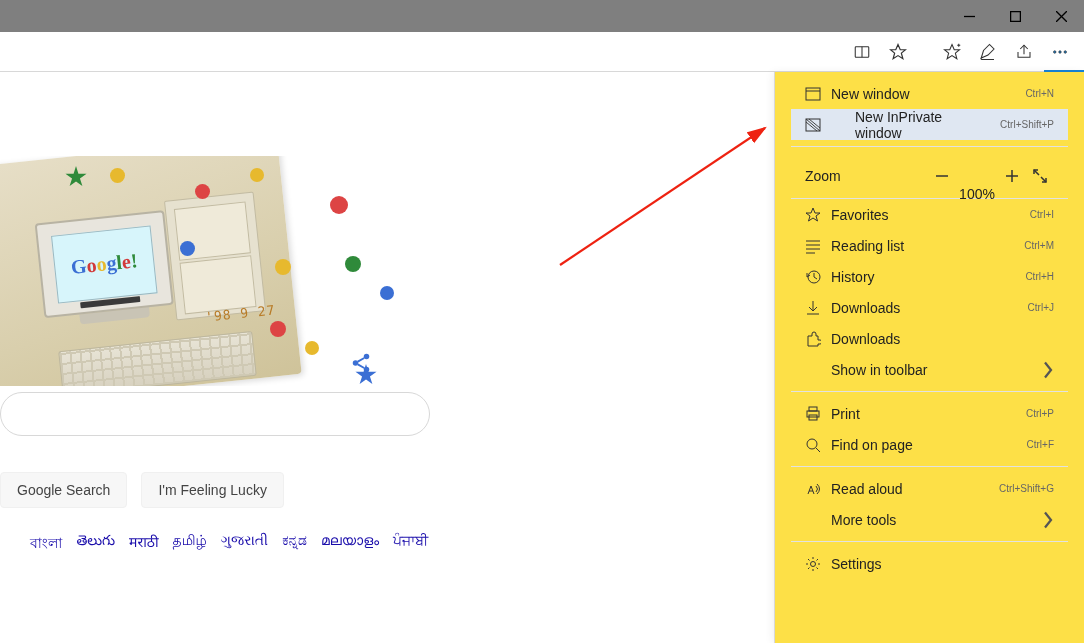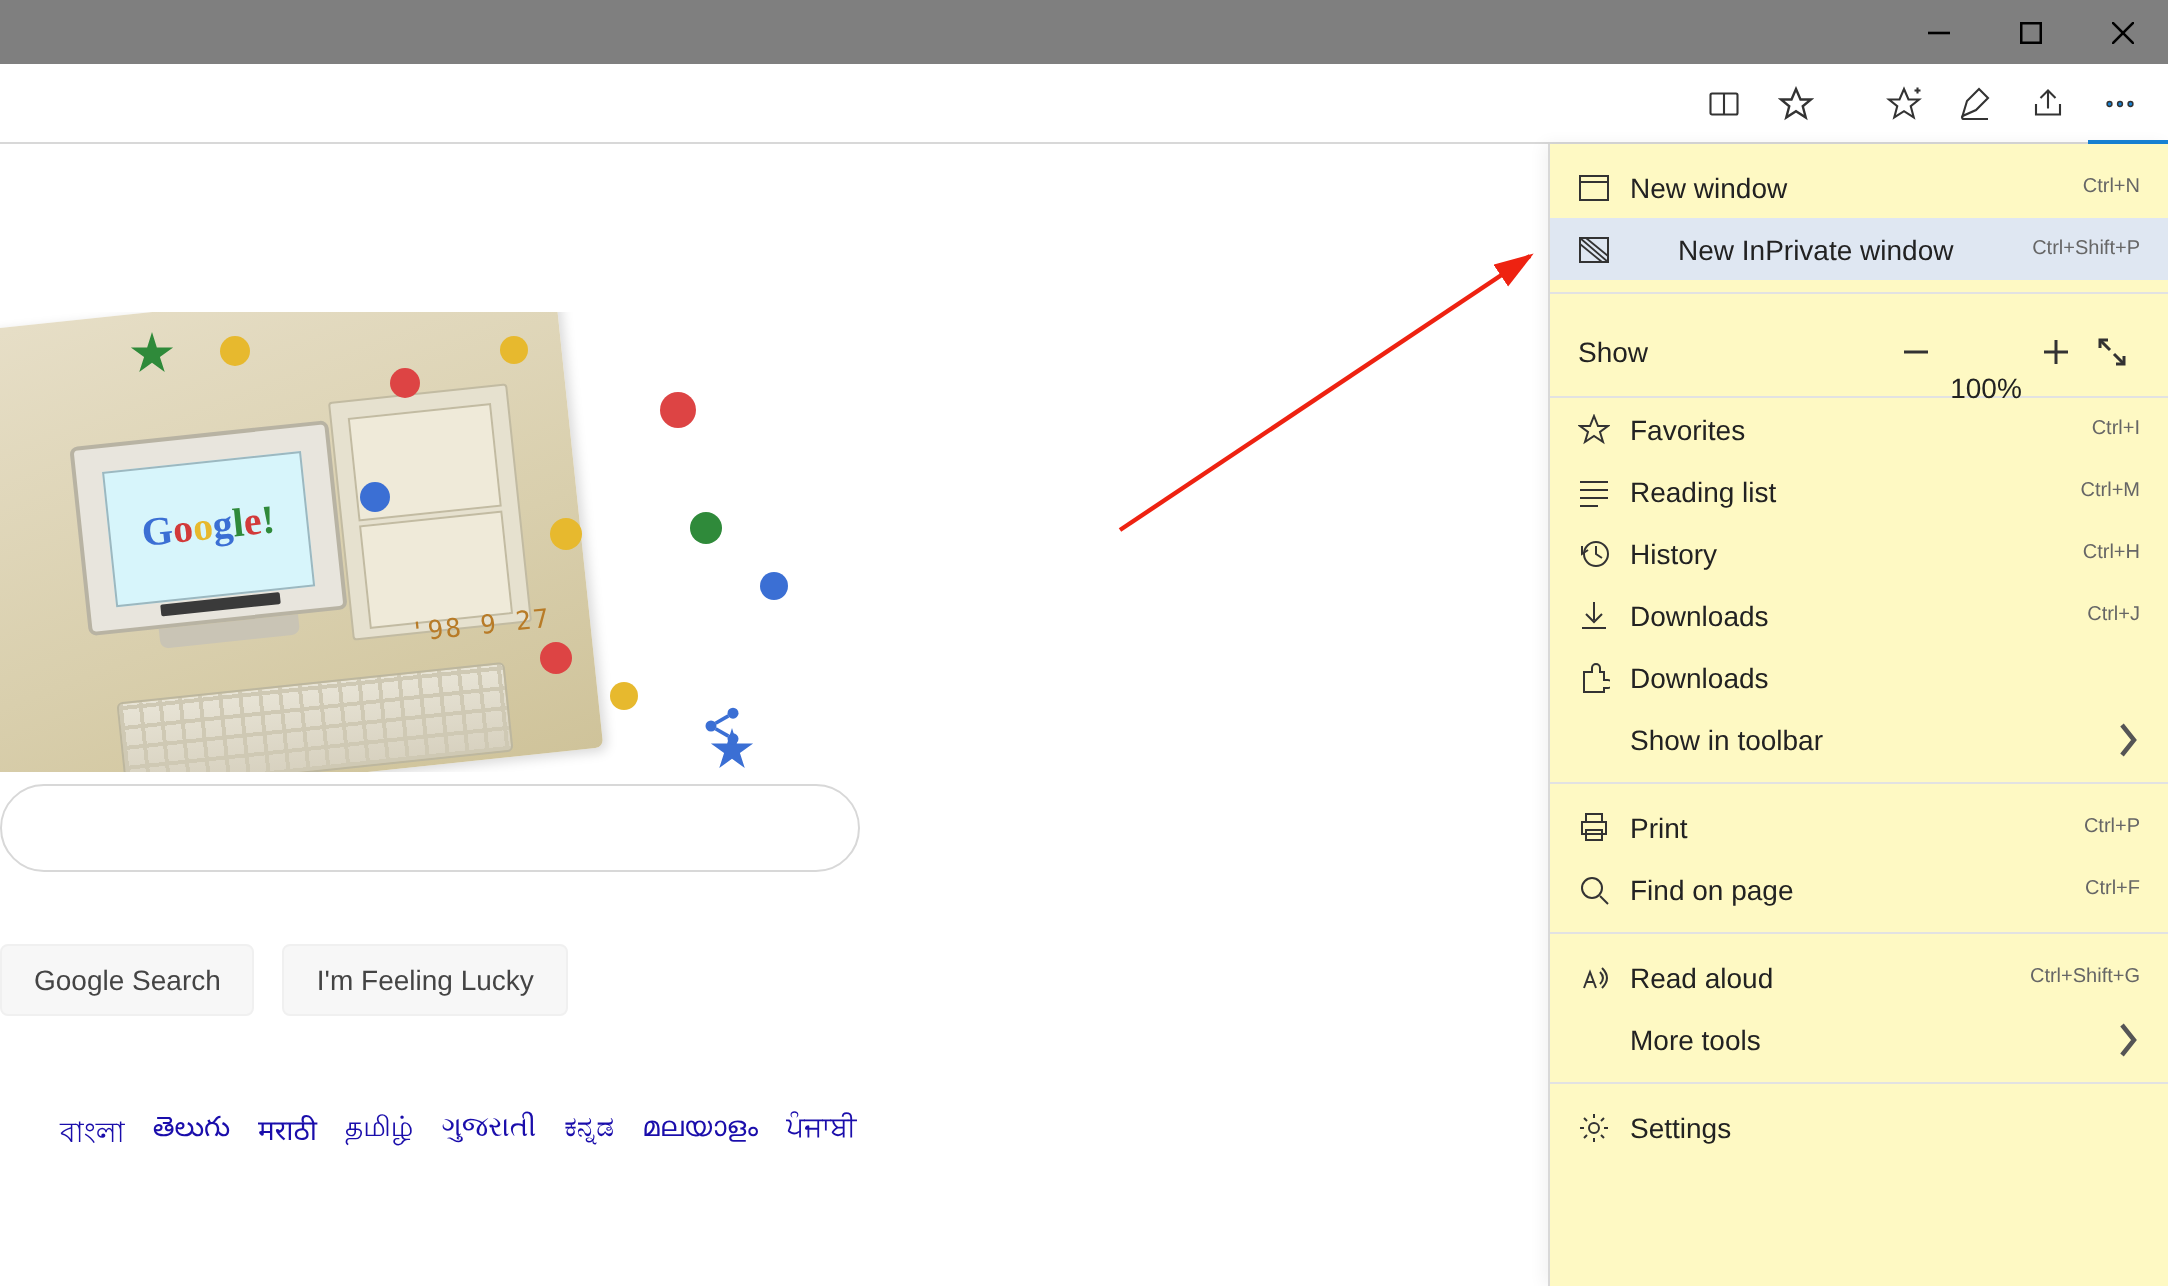--- a/index.html
+++ b/index.html
@@ -102,30 +102,30 @@
     border: 1px solid #d8d8d8; border-radius: 22px; background:#fff;
   }
   .btn-row {
     position:absolute; top: 400px; left:0; display:flex; gap:14px;
   }
   .g-btn {
     padding: 9px 16px; background:#f7f7f7; border:1px solid #f0f0f0; border-radius:4px;
     color:#444; font-size:14px; cursor:pointer;
   }
   .lang-row {
-    position:absolute; top:483px; left:30px; color:#1a0dab; font-size:14px;
+    position:absolute; top:460px; left:30px; color:#1a0dab; font-size:14px;
     display:flex; gap:14px;
   }
   .lang-row span { cursor:pointer; }
   
   .menu {
     position: absolute; top: 72px; right: 0; width: 310px; bottom:0;
-    background: #fef9c3; border-left: 1px solid #d8d8d8;
+    background: #fde047; border-left: 1px solid #d8d8d8;
     box-shadow: -2px 0 8px rgba(0,0,0,.06);
-    padding: 6px 0; font-size: 14px;
+    padding: 6px 16px; font-size: 14px;
   }
   .menu .item {
     display:flex; align-items:center; height: 31px; padding: 0 14px;
     cursor:pointer; position:relative;
   }
   .menu .item.highlight { background:#dfe7f2;gap:24px; }
   .menu .item .mi-icon { width:26px; display:flex; align-items:center; }
   .menu .item .mi-icon svg { width:16px; height:16px; }
   .menu .item .mi-label { flex:1; }
   .menu .item .mi-shortcut { color:#666; font-size:10px; }
@@ -299,21 +299,21 @@
         <svg viewBox="0 0 16 16" fill="none" stroke="#333">
           <rect x="1" y="2" width="14" height="12"></rect>
           <path d="M1 2 L15 14 M1 5 L12 14 M4 2 L15 11" stroke-width="0.9"></path>
         </svg>
       </span>
     <span class="mi-label">New InPrivate window</span>
     <span class="mi-shortcut">Ctrl+Shift+P</span>
   </div>
   <hr>
   <div class="zoom-row">
-    <span class="z-label">Show</span>
+    <span class="z-label">Zoom</span>
     <span class="z-btn">
         <svg viewBox="0 0 14 14">
           <line x1="1" y1="7" x2="13" y2="7" stroke="#333" stroke-width="1.5"></line>
         </svg>
       </span>
     <span class="z-val">100%</span>
     <span class="z-btn">
         <svg viewBox="0 0 14 14">
           <line x1="1" y1="7" x2="13" y2="7" stroke="#333" stroke-width="1.5"></line>
           <line x1="7" y1="1" x2="7" y2="13" stroke="#333" stroke-width="1.5"></line>

